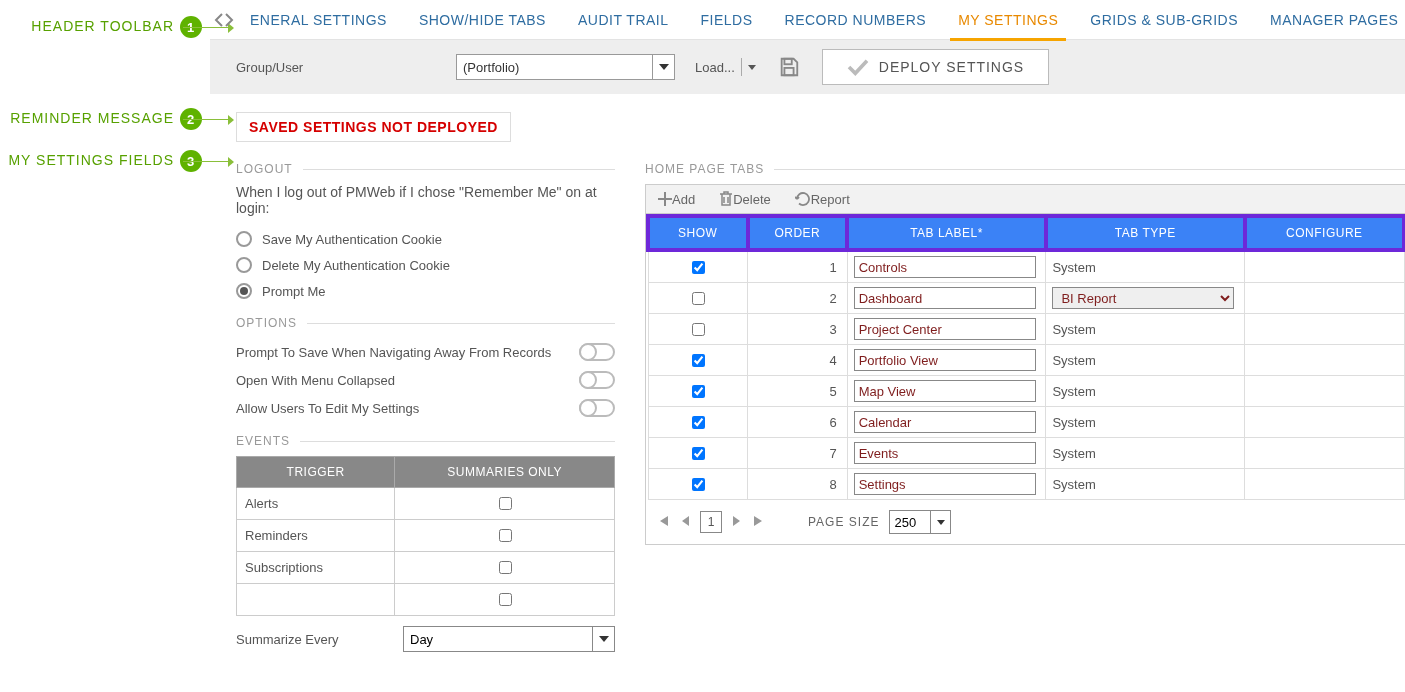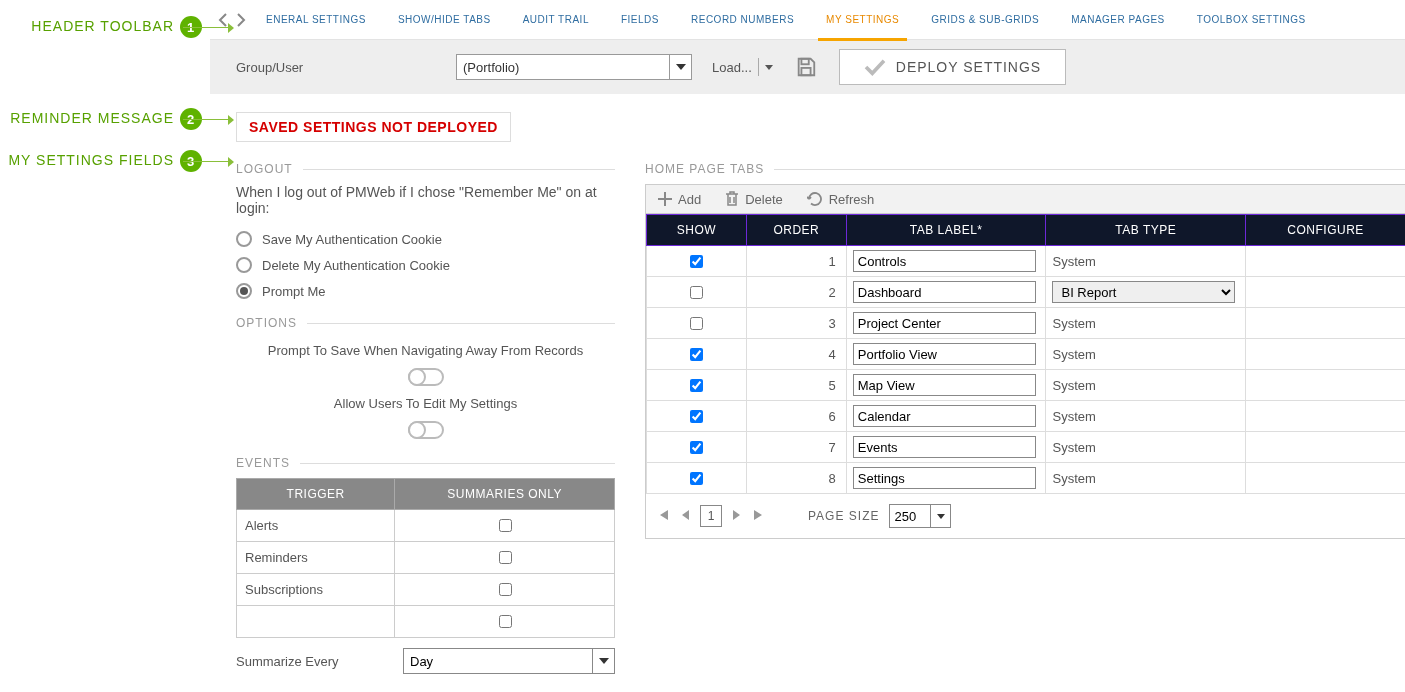--- a/index.html
+++ b/index.html
@@ -11,28 +11,28 @@
   .callout span.label { display:inline-block; }
   .callout .num-circle { display:inline-flex; align-items:center; justify-content:center; width:22px; height:22px; background:#5fb200; color:#fff; border-radius:50%; font-weight:bold; font-size:13px; margin-left:6px; margin-right:8px; vertical-align:middle; }
   .callout-line { position:absolute; height:1px; background:#8abf3a; }
   .callout-line::after { content:""; position:absolute; right:-5px; top:-4px; width:0; height:0; border-left:6px solid #8abf3a; border-top:5px solid transparent; border-bottom:5px solid transparent; }
 
   .main { position:absolute; left:210px; top:0; right:0; bottom:0; }
 
   
   .tabs-row { display:flex; align-items:center; height:40px; border-bottom:1px solid #e3e3e3; padding-left:4px; position:relative; }
   .arrow-btn { width:18px; height:30px; display:flex; align-items:center; justify-content:center; color:#888; cursor:pointer; }
-  .tab { color:#2f6da1; font-size:10px; letter-spacing:0.5px; padding:0 16px; height:40px; display:flex; align-items:center; cursor:pointer; white-space:nowrap; }
+  .tab { color:#2f6da1; font-size:14px; letter-spacing:0.5px; padding:0 16px; height:40px; display:flex; align-items:center; cursor:pointer; white-space:nowrap; }
   .tab.active { color:#e88900; position:relative; }
   .tab.active::after { content:""; position:absolute; bottom:-1px; left:8px; right:8px; height:3px; background:#f6a400; }
 
   
   .toolbar { background:#eeeeee; height:54px; display:flex; align-items:center; padding:0 26px; gap:20px; }
   .toolbar .lbl { color:#555; font-size:13px; width:200px; }
-  .toolbar .select-wrap { display:flex; align-items:center; border:1px solid #999; background:#fff; width:236px; height:26px; }
+  .toolbar .select-wrap { display:flex; align-items:center; border:1px solid #999; background:#fff; width:219px; height:26px; }
   .toolbar .select-wrap input { flex:1; border:none; height:24px; padding:0 6px; font-size:13px; color:#333; outline:none; }
   .toolbar .select-wrap .dd { width:22px; height:24px; border-left:1px solid #999; display:flex; align-items:center; justify-content:center; color:#333; cursor:pointer; }
   .toolbar .load { color:#555; font-size:13px; cursor:pointer; display:flex; align-items:center; gap:6px; }
   .toolbar .load .dd-small { color:#555; border-left:1px solid #aaa; padding-left:6px; height:18px; display:flex; align-items:center; cursor:pointer;}
   .toolbar .save-icon { width:26px; height:26px; display:flex; align-items:center; justify-content:center; color:#777; cursor:pointer; }
   .toolbar .deploy { border:1px solid #bbb; background:#fff; height:36px; padding:0 24px; display:flex; align-items:center; gap:10px; font-size:14px; letter-spacing:1px; color:#555; cursor:pointer; }
   .toolbar .deploy svg { color:#aaa; }
 
   
   .reminder { margin:18px 0 8px 26px; border:1px solid #ddd; display:inline-block; padding:6px 12px; background:#fff; }
@@ -45,47 +45,47 @@
 
   .section-title { display:flex; align-items:center; gap:10px; color:#999; font-size:12px; letter-spacing:1px; margin:12px 0 8px 0; }
   .section-title .rule { flex:1; height:1px; background:#ddd; }
 
   .subtext { font-size:14px; color:#555; margin-bottom:10px; }
 
   .radio-row, .option-row { display:flex; align-items:center; gap:10px; font-size:13px; color:#555; padding:5px 0; }
   .radio-dot { width:16px; height:16px; border:2px solid #999; border-radius:50%; display:inline-flex; align-items:center; justify-content:center; cursor:pointer;}
   .radio-dot.sel::after { content:""; width:8px; height:8px; background:#555; border-radius:50%; }
 
-  .option-row { justify-content:space-between;flex-direction:column; }
+  .option-row { justify-content:space-between; }
   .toggle { width:36px; height:18px; border:2px solid #bbb; border-radius:10px; position:relative; background:#fff; cursor:pointer;}
   .toggle::after { content:""; position:absolute; width:14px; height:14px; border:2px solid #bbb; border-radius:50%; top:-2px; left:-2px; background:#fff; }
 
   
   .ev-table { width:100%; border-collapse:collapse; font-size:13px;}
   .ev-table th { background:#888; color:#fff; font-weight:normal; font-size:12px; letter-spacing:0.5px; padding:8px; border:1px solid #aaa; }
   .ev-table td { border:1px solid #ccc; padding:6px 8px; color:#555; }
   .ev-table td.center { text-align:center; }
 
   .summ-row { display:flex; align-items:center; gap:12px; margin-top:10px; font-size:13px; color:#555;}
   .summ-row .sel { flex:1; display:flex; border:1px solid #888; height:26px; }
   .summ-row .sel input { flex:1; border:none; padding:0 6px; outline:none; font-size:13px;}
   .summ-row .sel .dd { width:22px; border-left:1px solid #888; display:flex; align-items:center; justify-content:center; cursor:pointer;}
 
   
   .grid-box { border:1px solid #ccc; }
   .grid-toolbar { background:#f2f2f2; border-bottom:1px solid #ccc; display:flex; align-items:center; gap:24px; padding:6px 12px; font-size:13px; color:#666; }
-  .grid-toolbar .btn { display:flex; align-items:center; gap:6px; cursor:pointer; }
+  .grid-toolbar .btn { display:flex; align-items:center; cursor:pointer; }
   .grid-toolbar svg { color:#888; }
 
   .tabs-table { width:100%; border-collapse:collapse; font-size:13px; }
-  .tabs-table th { background:#0f172a; color:#fff; font-weight:normal; font-size:12px; letter-spacing:0.5px; padding:8px 6px; border:1px solid #6d28d9; white-space:nowrap;}
+  .tabs-table th { background:#3b82f6; color:#fff; font-weight:normal; font-size:12px; letter-spacing:0.5px; padding:8px 6px; border:4px solid #6d28d9; white-space:nowrap;}
   .tabs-table td { border:1px solid #ddd; padding:4px 6px; color:#555; vertical-align:middle; }
   .tabs-table td.center { text-align:center; }
   .tabs-table td.right { text-align:right; padding-right:10px; }
-  .tabs-table input[type=text], .tabs-table select { width:98%; border:1px solid #888; height:22px; padding:0 4px; font-size:13px; color:#000000; }
+  .tabs-table input[type=text], .tabs-table select { width:98%; border:1px solid #888; height:22px; padding:0 4px; font-size:13px; color:#7f1d1d; }
 
   .hscroll { overflow-x:auto; }
   .hscroll-inner { min-width: 760px; }
 
   .pager { display:flex; align-items:center; gap:10px; padding:10px; font-size:12px; color:#666;}
   .pager .pg-btn { color:#888; cursor:pointer; }
   .pager .pg-num { border:1px solid #888; width:22px; height:22px; display:flex; align-items:center; justify-content:center; color:#555;}
   .pager .sz-sel { display:flex; border:1px solid #888; height:24px; }
   .pager .sz-sel input { width:40px; border:none; padding:0 4px; outline:none; font-size:13px;}
   .pager .sz-sel .dd { width:20px; border-left:1px solid #888; display:flex; align-items:center; justify-content:center; cursor:pointer;}
@@ -200,20 +200,24 @@
             </div>
           </div>
 
         <div class="section-title">
           <span>OPTIONS</span>
             <div class="rule"></div>
         </div>
         <div id="option-rows">
             <div class="option-row">
               <span>Prompt To Save When Navigating Away From Records</span>
+              <span class="toggle"></span>
+            </div>
+            <div class="option-row">
+              <span>Open With Menu Collapsed</span>
               <span class="toggle"></span>
             </div>
             <div class="option-row">
               <span>Allow Users To Edit My Settings</span>
               <span class="toggle"></span>
             </div>
           </div>
 
         <div class="section-title">
           <span>EVENTS</span>
@@ -275,21 +279,21 @@
             <div class="btn">
               <svg width="14" height="16" viewBox="0 0 14 16">
                   <path d="M1 3 h12 M3 3 v11 h8 v-11 M5 1 h4 v2 h-4 z M5 6 v6 M9 6 v6" fill="none" stroke="#888" stroke-width="1.5"></path>
                 </svg>
               <span>Delete</span>
             </div>
             <div class="btn">
               <svg width="16" height="16" viewBox="0 0 16 16">
                   <path d="M2 8 a6 6 0 1 1 2 4.5 M2 8 l-2 -2 M2 8 l2 -2" fill="none" stroke="#888" stroke-width="1.8"></path>
                 </svg>
-              <span>Refresh</span>
+              <span>Report</span>
             </div>
           </div>
 
           <div class="hscroll">
           <div class="hscroll-inner">
           <table class="tabs-table">
             <colgroup>
               <col style="width:100px">
                     <col style="width:100px">
                     <col style="width:200px">

